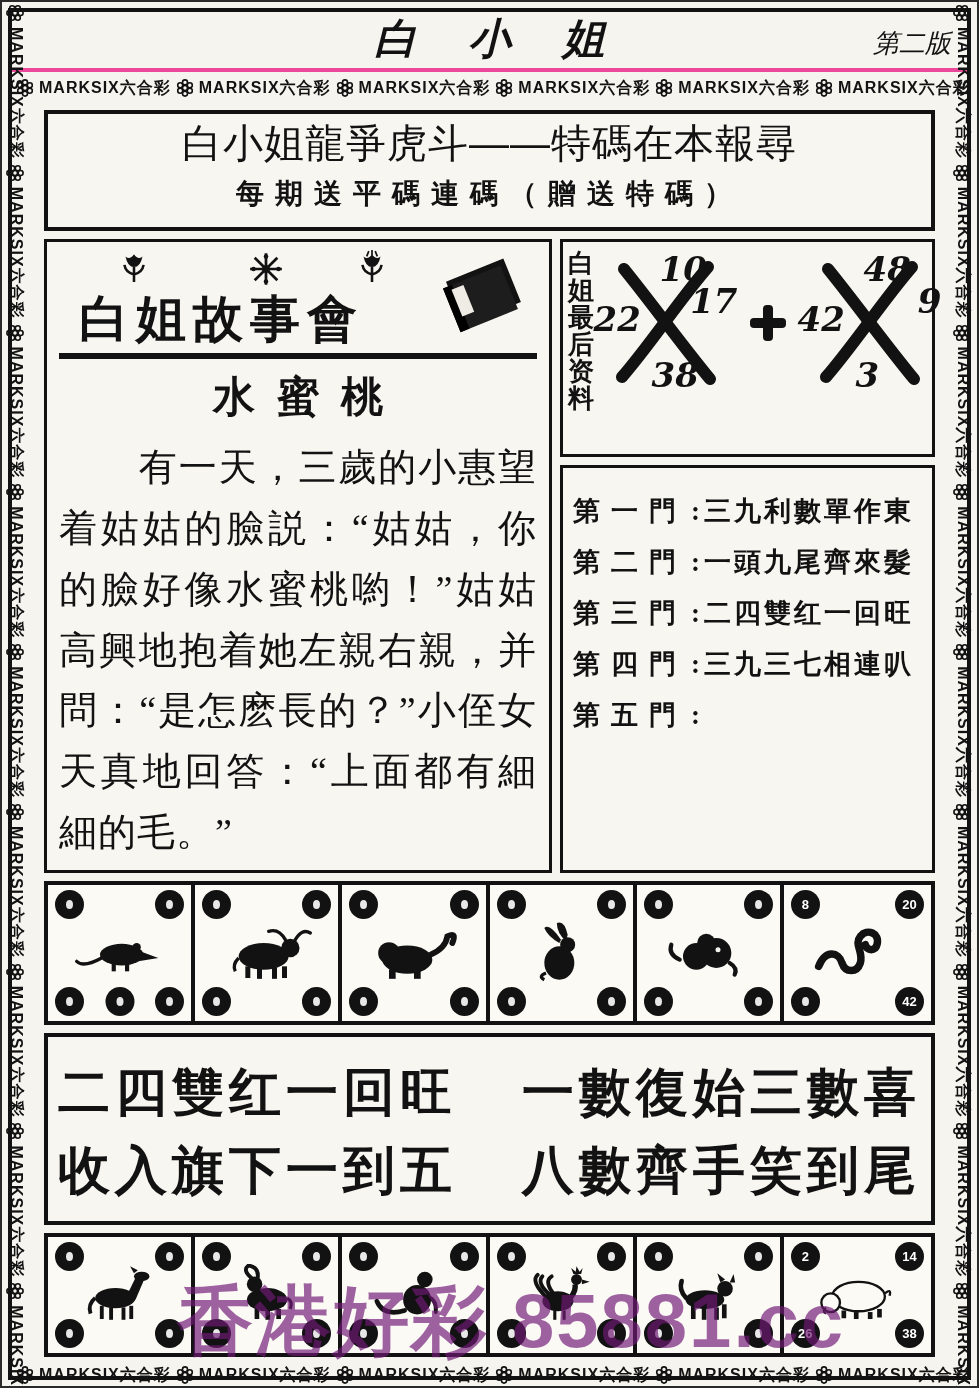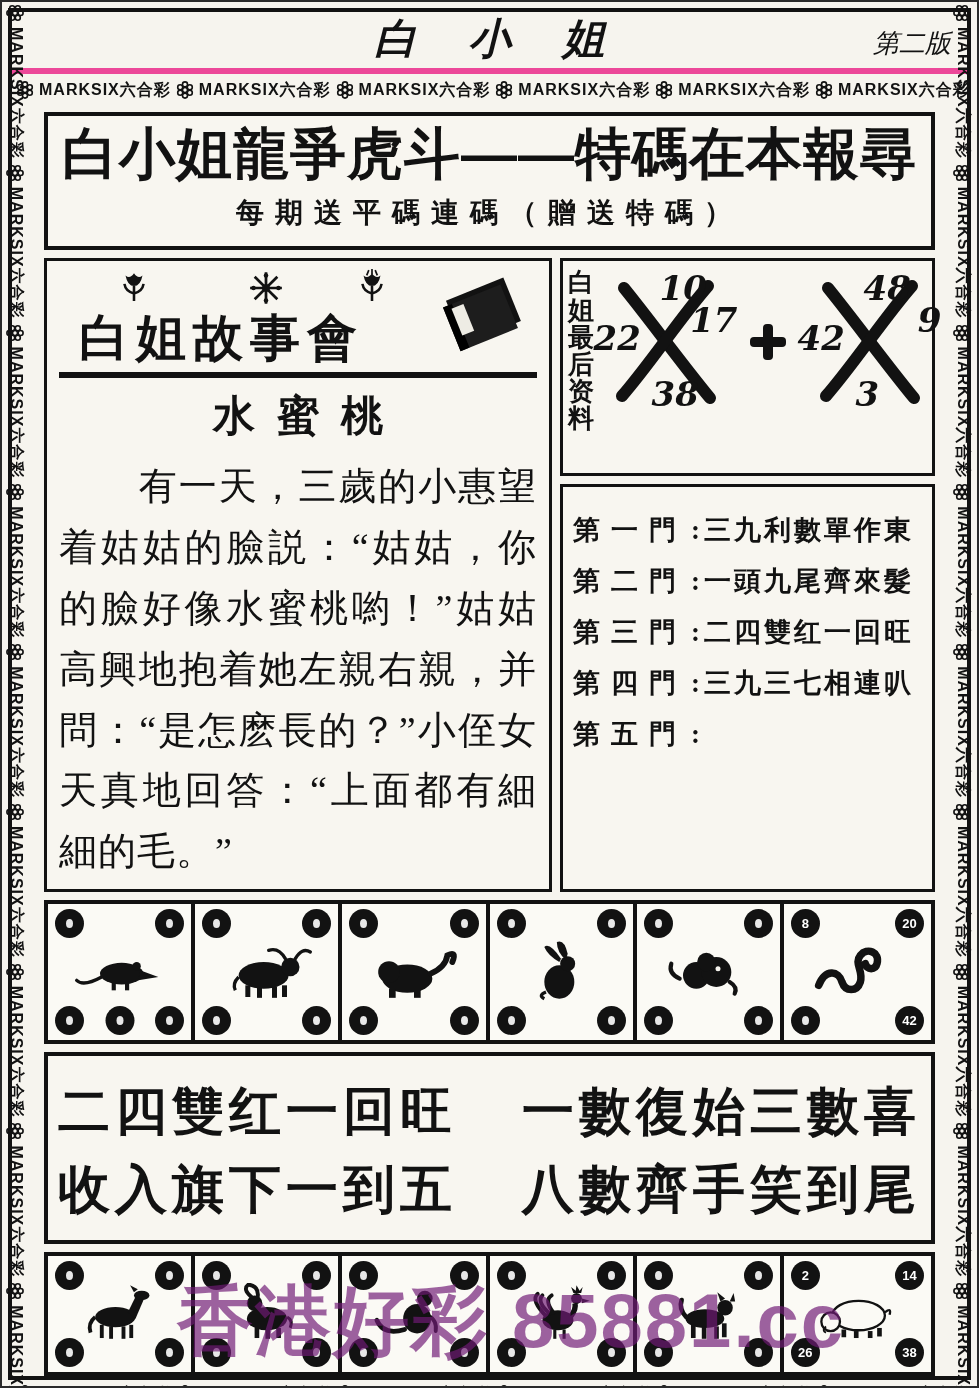--- a/index.html
+++ b/index.html
@@ -1,35 +1,35 @@
 <!DOCTYPE html>
 <html><head>
 <meta charset="utf-8">
 <style>
   html,body{margin:0;padding:0;background:#8a8a8a;}
   .page{position:relative;width:979px;height:1388px;background:#f6f4ee;overflow:hidden;
         font-family:"Liberation Serif","DejaVu Serif",serif;color:#121212;border:2px solid #2a2a2a;box-sizing:border-box;}
   .frame{position:absolute;inset:6px;border:4px solid #121212;display:flex;flex-direction:column;}
   
-  .hdr{height:56px;border-bottom:6px solid #ec4899;position:relative;flex:0 0 auto;font-family:Liberation Serif, serif;}
+  .hdr{height:56px;border-bottom:4px solid #ec4899;position:relative;flex:0 0 auto;font-family:Liberation Serif, serif;}
   .page-title{position:absolute;left:0;right:0;top:2px;text-align:center;font-size:42px;font-weight:600;
               font-style:italic;letter-spacing:52px;text-indent:52px;line-height:1.2;}
   .edition{position:absolute;right:16px;top:14px;font-size:26px;font-style:italic;}
   
   .strip{flex:0 0 auto;height:32px;overflow:hidden;white-space:nowrap;display:flex;align-items:center;gap:5px;padding:0 4px;}
   .ms-text{font-family:"Liberation Sans","DejaVu Sans",sans-serif;font-weight:700;font-size:16px;letter-spacing:1px;}
   .flower-svg{flex:0 0 auto;display:block;}
   .vstrip{position:absolute;top:0;bottom:0;width:28px;overflow:hidden;}
   .vstrip-left{left:0;}.vstrip-right{right:0;}
   .vinner{position:absolute;top:2px;left:27px;height:27px;width:1290px;transform:rotate(90deg);
           transform-origin:0 0;white-space:nowrap;display:flex;align-items:center;gap:5px;}
   
   .mid{flex:1 1 auto;position:relative;padding:4px 32px 2px;box-sizing:border-box;}
   .headline-box{border:4px solid #121212;margin:2px 0 8px;padding:8px 4px 14px;text-align:center;background:#f8f6f0;}
-  .headline-main{font-size:56px;font-weight:700;font-family:"Liberation Sans","DejaVu Sans",sans-serif;line-height:1.08;letter-spacing:1px;}
+  .headline-main{font-size:40px;font-weight:400;font-family:"Liberation Sans","DejaVu Sans",sans-serif;line-height:1.08;letter-spacing:1px;}
   .headline-sub{font-size:28px;font-weight:900;letter-spacing:11px;margin-top:10px;font-family:"Liberation Sans","DejaVu Sans",sans-serif;}
   .cols{display:flex;gap:8px;height:634px;}
   
   .story-box{flex:0 0 508px;border:3px solid #121212;padding:8px 12px;box-sizing:border-box;position:relative;background:#f8f6f0;}
   .story-icons{position:relative;height:46px;}
   .icon-tulip1{position:absolute;left:62px;top:0;}
   .icon-burst{position:absolute;left:190px;top:2px;}
   .icon-tulip2{position:absolute;left:300px;top:0;}
   .icon-book{position:absolute;right:2px;top:6px;}
   .story-header{font-size:50px;font-weight:900;font-family:"Liberation Sans","DejaVu Sans",sans-serif;

